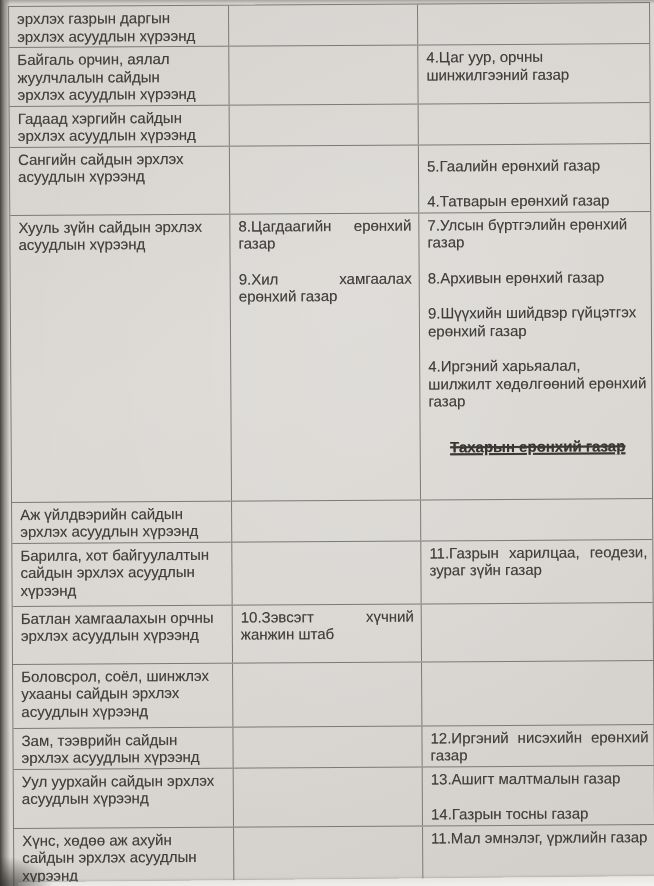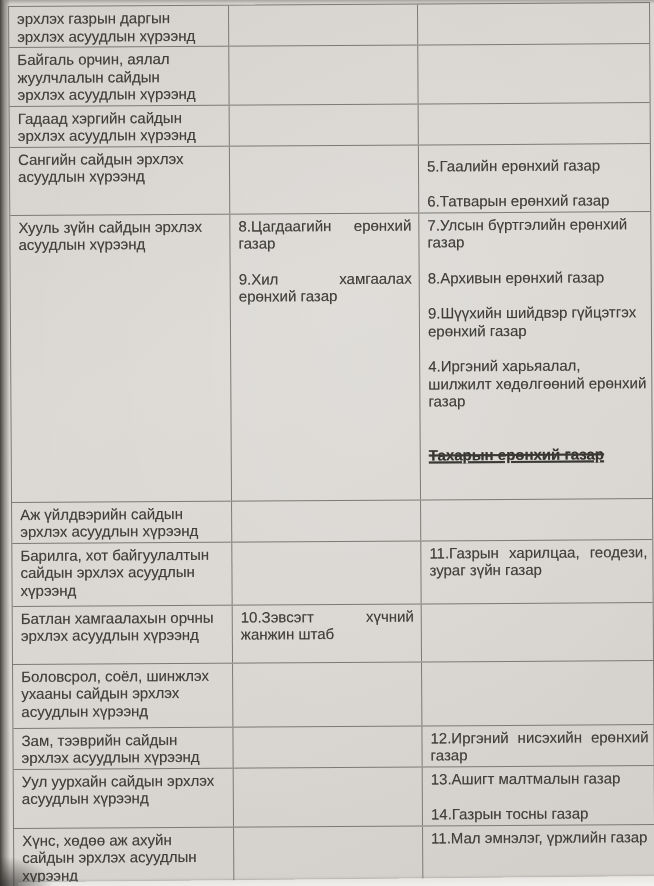--- a/index.html
+++ b/index.html
@@ -89,52 +89,55 @@
           <p class="item">эрхлэх газрын даргын эрхлэх асуудлын хүрээнд</p>
         </div>
         <div class="cell c-mid"></div>
         <div class="cell c-right"></div>
       </div>
       <div class="row" style="min-height: 52px;">
         <div class="cell c-left">
           <p class="item">Байгаль орчин, аялал жуулчлалын сайдын эрхлэх асуудлын хүрээнд</p>
         </div>
         <div class="cell c-mid"></div>
+        <div class="cell c-right">
+          <p class="item">4.Цаг уур, орчны шинжилгээний газар</p>
+        </div>
       </div>
       <div class="row" style="min-height: 39px;">
         <div class="cell c-left">
           <p class="item">Гадаад хэргийн сайдын эрхлэх асуудлын хүрээнд</p>
         </div>
         <div class="cell c-mid"></div>
         <div class="cell c-right"></div>
       </div>
       <div class="row" style="min-height: 62px;">
         <div class="cell c-left">
           <p class="item">Сангийн сайдын эрхлэх асуудлын хүрээнд</p>
         </div>
         <div class="cell c-mid"></div>
         <div class="cell c-right" style="padding-top: 12px;">
           <p class="item">5.Гаалийн ерөнхий газар</p>
-          <p class="item">6.Татварын ерөнхий газар</p>
+          <p class="item">4.Татварын ерөнхий газар</p>
         </div>
       </div>
       <div class="row" style="min-height: 287px;">
         <div class="cell c-left">
           <p class="item">Хууль зүйн сайдын эрхлэх асуудлын хүрээнд</p>
         </div>
         <div class="cell c-mid just">
           <p class="item">8.Цагдаагийн ерөнхий газар</p>
           <p class="item">9.Хил хамгаалах ерөнхий газар</p>
         </div>
         <div class="cell c-right">
           <p class="item">7.Улсын бүртгэлийн ерөнхий газар</p>
           <p class="item">8.Архивын ерөнхий газар</p>
           <p class="item">9.Шүүхийн шийдвэр гүйцэтгэх ерөнхий газар</p>
           <p class="item">4.Иргэний харьяалал, шилжилт хөдөлгөөний ерөнхий газар</p>
-          <p class="item struck" style="margin-top: 36px;">Тахарын ерөнхий газар</p>
+          <p class="item struck" style="margin-top: 28px; text-align: center;">Тахарын ерөнхий газар</p>
         </div>
       </div>
       <div class="row" style="min-height: 40px;">
         <div class="cell c-left">
           <p class="item">Аж үйлдвэрийн сайдын эрхлэх асуудлын хүрээнд</p>
         </div>
         <div class="cell c-mid"></div>
         <div class="cell c-right"></div>
       </div>
       <div class="row" style="min-height: 63px;">

